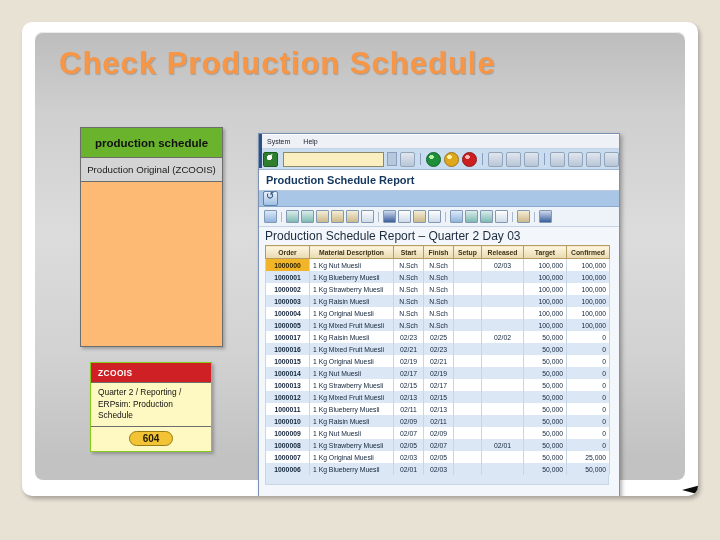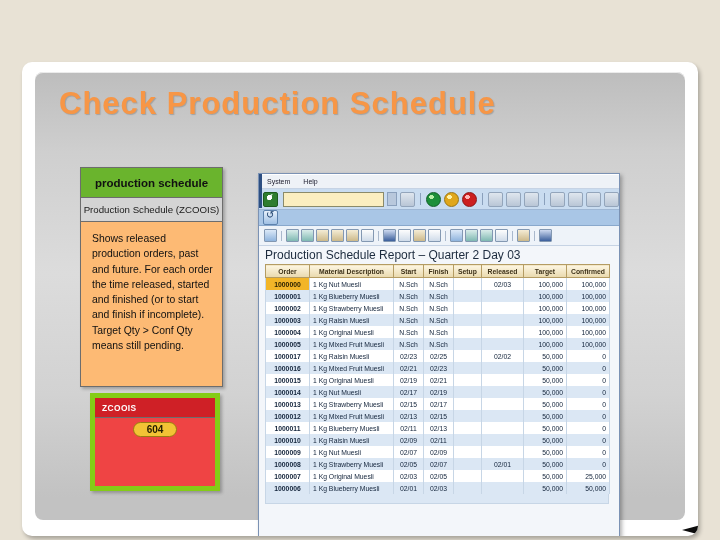--- a/index.html
+++ b/index.html
@@ -7,21 +7,20 @@
     width:720px;height:540px;overflow:hidden;
     background:#e8e2d5;
     font-family:"Liberation Sans",sans-serif;
   }
   .slide{
     position:absolute;left:22px;top:22px;width:676px;height:474px;
     background:#ffffff;
     border-radius:10px;
     box-shadow:2px 3px 4px rgba(0,0,0,.28);
     overflow:hidden;
-    margin-top:40px;
   }
   .content-panel{
     position:absolute;left:13px;top:10px;width:650px;height:448px;
     border-radius:8px;
     background:linear-gradient(180deg,#bdbdbd 0%,#cfcfcf 18%,#dcdcdc 45%,#d2d2d2 72%,#c2c2c2 95%);
     box-shadow:inset 0 1px 0 rgba(255,255,255,.7);
   }
   .slide-title{
     position:absolute;left:37px;top:24px;width:600px;
     font-size:31px;font-weight:bold;color:#f79646;
@@ -42,22 +41,22 @@
   }
   .card-top .sub{
     height:23px;background:#d4d4d4;border-bottom:1px solid #6d6d6d;
     display:flex;align-items:center;justify-content:center;
     font-size:9.7px;color:#1a1a1a;
   }
   .card-top .body{
     padding:9px 9px 0 11px;font-size:10.4px;line-height:15.3px;color:#111;
   }
   .card-bot{
-    position:absolute;left:68px;top:331px;width:120px;height:88px;
-    background:#ef4444;border:5px solid #84cc16;
+    position:absolute;left:68px;top:340px;width:120px;height:88px;
+    background:#fef9c3;border:1px solid #84cc16;
     box-shadow:2px 2px 3px rgba(0,0,0,.25);
   }
   .card-bot .hdr{
     height:19px;background:#cf2026;border-bottom:1px solid #6d6d6d;
     display:flex;align-items:center;padding-left:7px;
     font-size:8.4px;font-weight:bold;color:#fff;letter-spacing:.4px;
   }
   .card-bot .body{
     height:44px;padding:4px 6px 0 7px;font-size:8.4px;line-height:11.6px;color:#111;
     border-bottom:1px solid #6d6d6d;box-sizing:border-box;
@@ -175,26 +174,26 @@
 </head>
 <body>
 
 <div class="slide">
   <div class="content-panel"></div>
 
   <div class="slide-title">Check Production Schedule</div>
 
   <div class="card-top">
     <div class="hdr">production schedule</div>
-    <div class="sub">Production Schedule (ZCOOIS)</div>
-    <div class="body">Shows released production orders, past and future. For each order the time released, started and finished (or to start and finish if incomplete). Target Qty &gt; Conf Qty means still pending.</div>
+    <div class="sub">Production Original (ZCOOIS)</div>
   </div>
 
   <div class="card-bot">
     <div class="hdr">ZCOOIS</div>
+    <div class="body">Quarter 2 / Reporting / ERPsim: Production Schedule</div>
     <div class="foot">
       <span class="badge">604</span>
     </div>
   </div>
 
   <div class="sap">
     <div class="sap-left-accent"></div>
 
     <div class="sap-menubar">
       <span>System</span>
@@ -215,20 +214,21 @@
       <span class="ic ic-gray"></span>
       <span class="ic ic-gray"></span>
       <span class="sep"></span>
       <span class="ic ic-gray"></span>
       <span class="ic ic-gray"></span>
       <span class="ic ic-gray"></span>
       <span class="ic ic-gray"></span>
 
     </div>
 
+    <div class="sap-titlebar">Production Schedule Report</div>
 
     <div class="sap-appbar">
       <span class="ic ic-back"></span>
     </div>
 
     <div class="sap-gridbar">
       <span class="gi blue"></span>
       <span class="gsep"></span>
       <span class="gi teal"></span>
       <span class="gi teal"></span>

